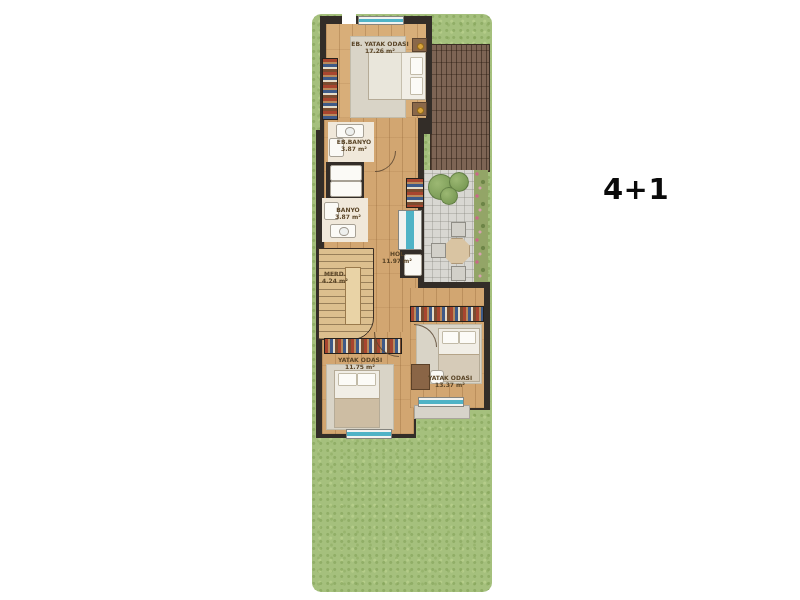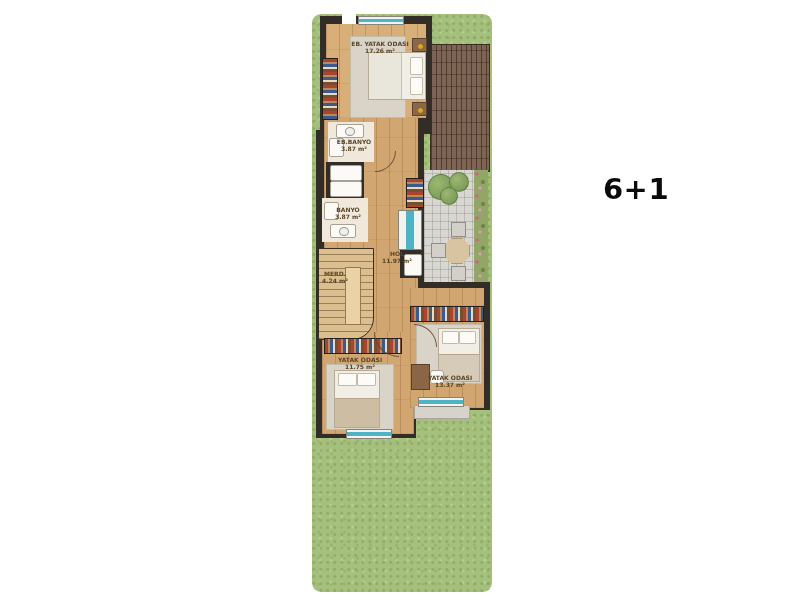--- a/index.html
+++ b/index.html
@@ -180,16 +180,16 @@
       <span>YATAK ODASI</span>
       <span>11.75 m²</span>
     </div>
     <div class="rlabel" style="left:106px;top:360px;width:64px;">
       <span>YATAK ODASI</span>
       <span>13.37 m²</span>
     </div>
   </div>
 
   <div id="title">
-    <div>6+1</div>
+    <div>4+1</div>
   </div>
 
 </div>
 
 </body></html>

